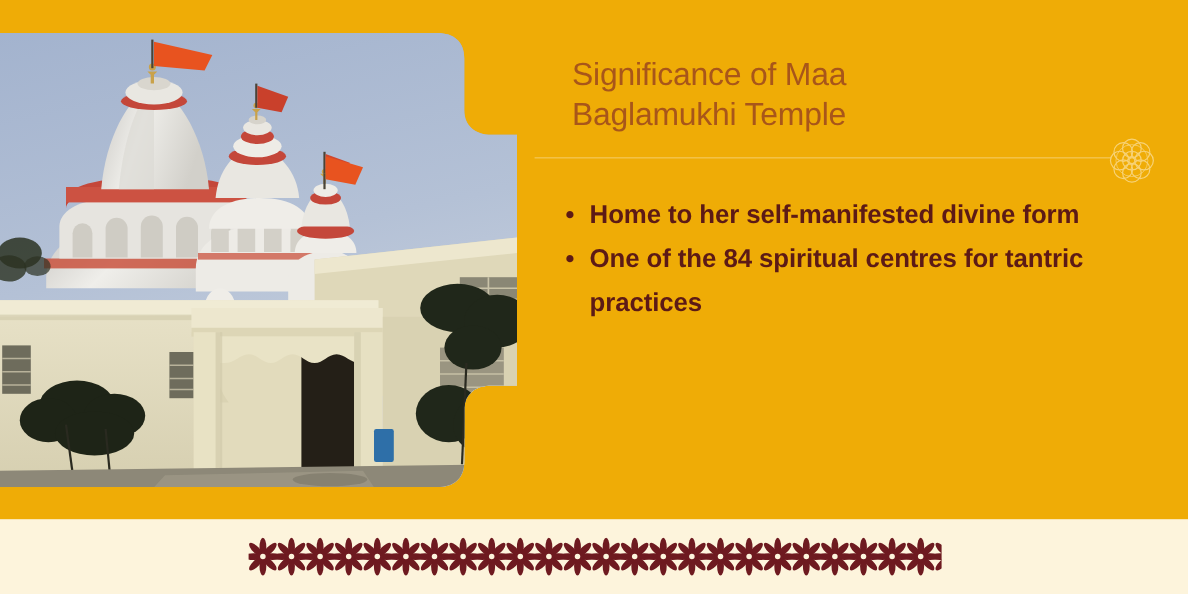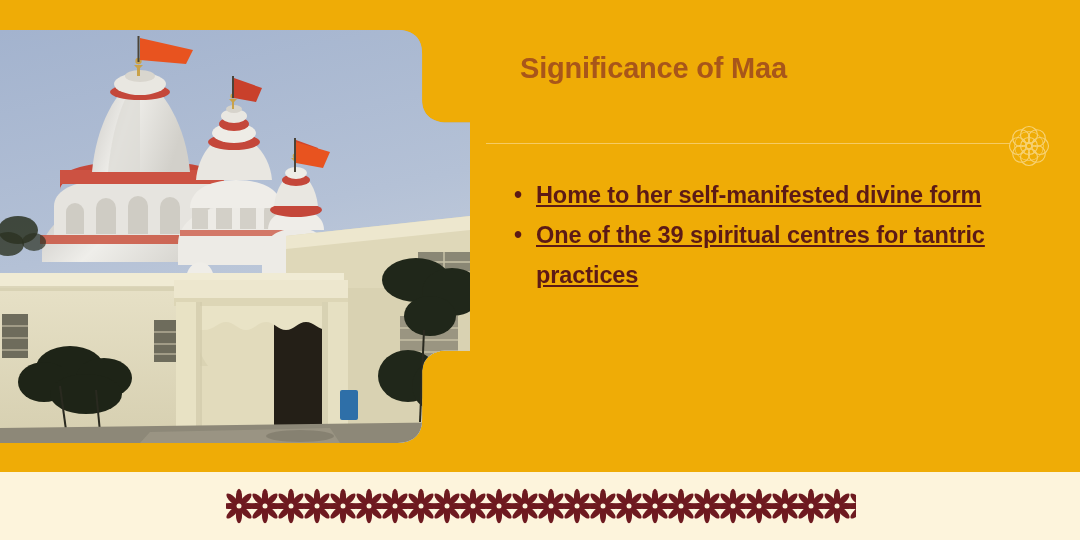--- a/index.html
+++ b/index.html
@@ -63,21 +63,21 @@
     width: 594px;
     height: 472px;
   }
   .title {
     position: absolute;
     left: 34px;
     top: 31px;
     width: 500px;
     color: #A8561A;
     font-size: 29px;
-    font-weight: bold;
+    font-weight: normal;
     line-height: 37px;
     letter-spacing: -0.2px;
   }
   .divider {
     position: absolute;
     left: 0px;
     top: 143px;
     width: 524px;
     height: 1px;
     background: #F6CB63;
@@ -93,21 +93,20 @@
 
   .bullets {
     position: absolute;
     left: 20px;
     top: 175px;
     width: 560px;
     list-style: none;
     margin: 0;
     padding: 0;
     color: #5C1A16;
-    text-decoration: underline;
   }
   .bullets li {
     position: relative;
     padding-left: 30px;
     font-size: 23.5px;
     font-weight: bold;
     line-height: 40px;
     letter-spacing: -0.1px;
   }
   .bullets li::before {
@@ -364,27 +363,27 @@
 
         <path d="M0,398 L470,392 L470,413 L0,413 Z" fill="#8D8878"></path>
         <path d="M150,402 L330,398 L340,413 L140,413 Z" fill="#A09A88" opacity="0.7"></path>
         <ellipse cx="300" cy="406" rx="34" ry="6" fill="#7A7566" opacity="0.6"></ellipse>
       </svg>
     </div>
   </div>
 
   <div class="content">
 
-    <h1 class="title"><span>Significance of Maa</span><br></h1>
+    <h1 class="title"><span>Significance of Maa</span><br><span>Baglamukhi Temple</span></h1>
 
     <div class="divider"></div>
 
     <ul class="bullets">
       <li>Home to her self-manifested divine form</li>
-      <li>One of the 39 spiritual centres for tantric practices</li>
+      <li>One of the 84 spiritual centres for tantric practices</li>
     </ul>
   </div>
 
   <div class="mandala">
     <svg width="50" height="50" viewBox="0 0 50 50" xmlns="http://www.w3.org/2000/svg" aria-hidden="true">
       <g fill="none" stroke="#F7D276" stroke-width="1.1">
         <circle cx="25" cy="25" r="8.5"></circle>
         <circle cx="25" cy="14" r="8.5"></circle>
         <circle cx="32.8" cy="17.2" r="8.5"></circle>
         <circle cx="36" cy="25" r="8.5"></circle>

